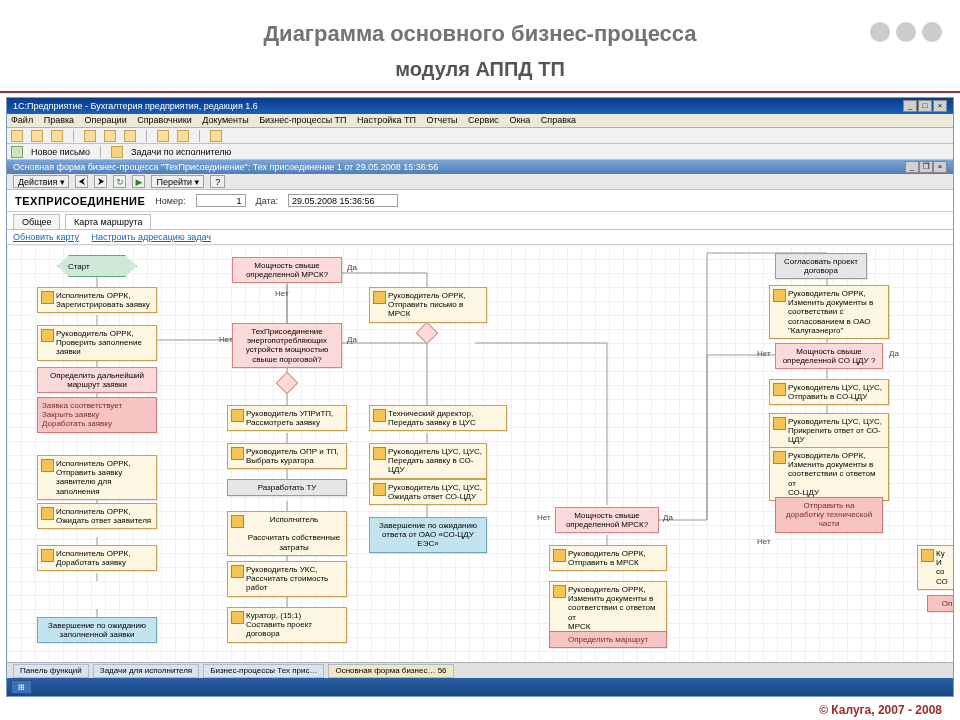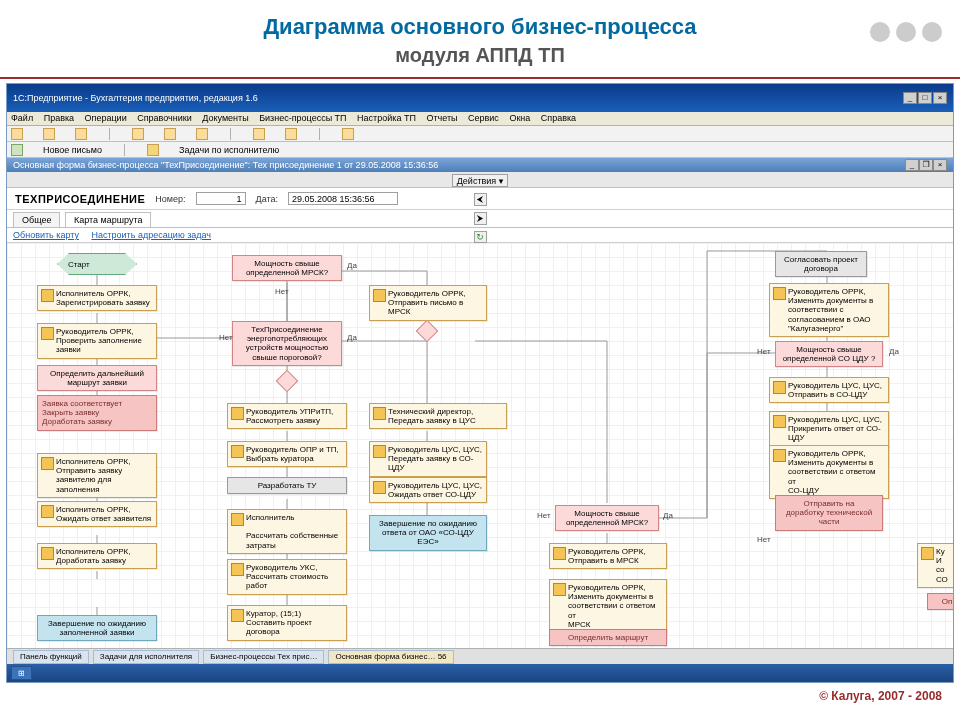--- a/index.html
+++ b/index.html
@@ -5,55 +5,55 @@
   * { box-sizing: border-box; }
   body {
     margin: 0; padding: 0;
     font-family: Arial, sans-serif;
     background: #fff;
     width: 960px; height: 720px;
     overflow: hidden;
     position: relative;
   }
   .slide-title { text-align: center; padding: 10px 0 4px 0; }
-  .slide-title h1 { margin: 4px; font-size: 22px; color: #0369a1; font-weight: bold; }
+  .slide-title h1 { margin: 11px; font-size: 22px; color: #737373; font-weight: bold; }
   .slide-title h2 { margin: 2px 0 0 0; font-size: 20px; color: #555; font-weight: bold; }
   .dots { position: absolute; top: 22px; right: 18px; display: flex; gap: 6px; }
   .dot { width: 20px; height: 20px; border-radius: 50%; background: #ccc; }
   .hr { height: 2px; background: #9a2c2c; margin: 6px 0 0 0; }
   .app-window {
     margin: 4px 6px 0 6px;
     border: 1px solid #7a9cc3;
     height: 600px;
     position: relative;
     font-size: 9px;
     background: #efefef;
     overflow: hidden;
   }
   .titlebar {
     background: linear-gradient(#0a3b8a,#1a5fb8);
     color: #fff; padding: 2px 6px;
     display: flex; align-items: center;
-    height: 28px;
+    height: 16px;
   }
   .titlebar .spacer { flex: 1; }
   .win-btns { display: flex; gap: 1px; }
   .win-btn { width: 14px; height: 12px; background: #d0d0d0; border: 1px solid #888; display:inline-block; font-size:8px; text-align:center; line-height:10px; color:#000;}
   .menubar { background: #ece9d8; border-bottom: 1px solid #b0b0b0; padding: 1px 4px; height:14px;}
   .menubar span { margin-right: 8px; cursor: pointer; }
-  .toolbar { background: #f2f2f2; border-bottom: 1px solid #c0c0c0; padding: 2px 4px; display:flex; gap:20px; align-items:center; height:16px;}
+  .toolbar { background: #f2f2f2; border-bottom: 1px solid #c0c0c0; padding: 2px 4px; display:flex; gap:8px; align-items:center; height:16px;}
   .tool-ico { width:12px; height:12px; background:#fadd9a; border:1px solid #c8a050; display:inline-block;}
   .tool-sep { width:1px; height:12px; background:#b0b0b0; margin:0 2px;}
   .subwin-title {
     background: linear-gradient(#7aa5d8,#4f7fb7);
     color:#fff; padding:2px 6px; height:14px;
     display:flex; align-items:center;
   }
   .subwin-title .spacer{flex:1;}
-  .form-bar { background:#e8e8e8; border-bottom:1px solid #c0c0c0; padding:2px 6px; display:flex; gap:6px; align-items:center; height:16px;flex-direction:column;}
+  .form-bar { background:#e8e8e8; border-bottom:1px solid #c0c0c0; padding:2px 6px; display:flex; gap:6px; align-items:center; height:16px;}
   .form-btn { background:#f0f0f0; border:1px solid #a0a0a0; padding:0 4px; height:13px; line-height:12px; cursor:pointer;}
   .arrow-btn{ width:13px; height:13px; background:#f0f0f0; border:1px solid #a0a0a0; display:inline-flex; align-items:center; justify-content:center; cursor:pointer;}
   .header-line { background:#fff; padding:4px 8px; display:flex; gap:10px; align-items:center; border-bottom:1px solid #d0d0d0;}
   .header-line b { font-size:11px; letter-spacing:0.5px;}
   .field-label { color:#333; }
   .field-input { border:1px solid #a0a0a0; background:#fff; padding:1px 3px; min-width:30px; height:13px; display:inline-block;}
   .tabs { background:#fff; padding:2px 6px 0 6px; border-bottom:1px solid #c0c0c0;}
   .tab { display:inline-block; padding:2px 8px; border:1px solid #c0c0c0; border-bottom:none; margin-right:2px; background:#f4f4f4; cursor:pointer;}
   .tab.active { background:#fff; }
   .tab-toolbar { background:#fff; padding:2px 6px; border-bottom:1px solid #d0d0d0;}
@@ -259,21 +259,21 @@
     <div class="node decision" style="left:225px; top:12px; width:110px;">Мощность свыше<br>определенной МРСК?</div>
     <span class="lbl" style="left:340px; top:18px;">Да</span>
     <span class="lbl" style="left:268px; top:44px;">Нет</span>
     <div class="node decision" style="left:225px; top:78px; width:110px;">ТехПрисоединение<br>энергопотребляющих<br>устройств мощностью<br>свыше пороговой?</div>
     <span class="lbl" style="left:212px; top:90px;">Нет</span>
     <span class="lbl" style="left:340px; top:90px;">Да</span>
     <div class="diamond" style="left:272px; top:130px;"></div>
     <div class="node task" style="left:220px; top:198px; width:120px;">Руководитель ОПР и ТП,<br>Выбрать куратора</div>
     <div class="node task" style="left:220px; top:160px; width:120px;">Руководитель УПРиТП,<br>Рассмотреть заявку</div>
     <div class="node gray" style="left:220px; top:234px; width:120px;">Разработать ТУ</div>
-    <div class="node task" style="left:220px; top:266px; width:120px;">Исполнитель<br><br>Рассчитать собственные<br>затраты</div>
+    <div class="node task" style="left:220px; top:266px; width:120px;text-align:center;">Исполнитель<br><br>Рассчитать собственные<br>затраты</div>
     <div class="node task" style="left:220px; top:316px; width:120px;">Руководитель УКС,<br>Рассчитать стоимость<br>работ</div>
     <div class="node task" style="left:220px; top:362px; width:120px;">Куратор, (15;1)<br>Составить проект договора</div>
 
     <div class="node task" style="left:362px; top:42px; width:118px;">Руководитель ОРРК,<br>Отправить письмо в МРСК</div>
     <div class="diamond" style="left:412px; top:80px;"></div>
     <div class="node task" style="left:362px; top:160px; width:138px;">Технический директор,<br>Передать заявку в ЦУС</div>
     <div class="node task" style="left:362px; top:198px; width:118px;">Руководитель ЦУС, ЦУС,<br>Передать заявку в СО-ЦДУ</div>
     <div class="node task" style="left:362px; top:234px; width:118px;">Руководитель ЦУС, ЦУС,<br>Ожидать ответ СО-ЦДУ</div>
     <div class="node end" style="left:362px; top:272px; width:118px;">Завершение по ожиданию<br>ответа от ОАО «СО-ЦДУ<br>ЕЭС»</div>
 

